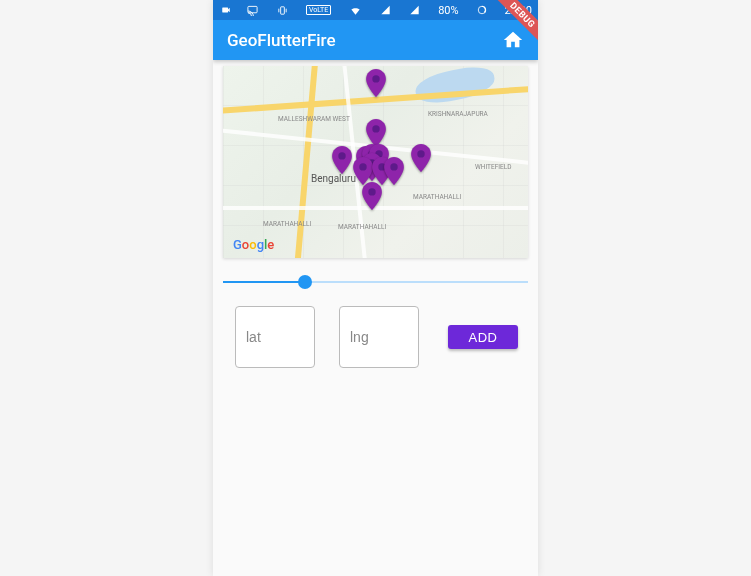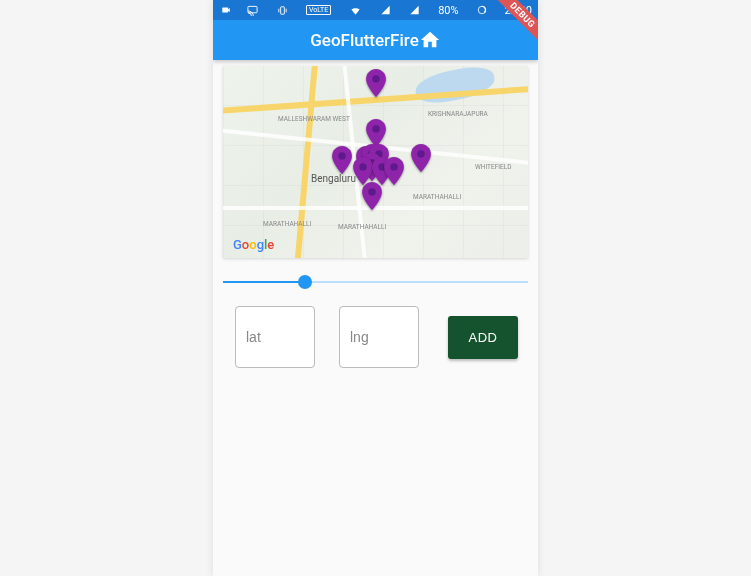--- a/index.html
+++ b/index.html
@@ -45,21 +45,21 @@
       padding: 2px 28px;
       transform: rotate(45deg);
       z-index: 20;
       letter-spacing: 0.5px;
     }
     .app-bar {
       height: 40px;
       background: #2196F3;
       display: flex;
       align-items: center;
-      justify-content: center;
+      justify-content: space-between;
       padding: 0 14px;
       color: #fff;
       box-shadow: 0 2px 4px rgba(0,0,0,0.2);
     }
     .app-title { font-size: 17px; font-weight: 500; }
     .home-icon { width: 22px; height: 22px; }
     .map-wrap {
       margin: 6px 10px 10px 10px;
       height: 192px;
       position: relative;
@@ -145,25 +145,25 @@
       font-size:14px;
       background:#fff;
     }
     .field input {
       border:none; outline:none; width:100%; background:transparent;
       font-size:14px; color:#333;
     }
     .field input::placeholder { color:#888; }
     .add-btn {
       margin-left:auto;
-      background:#14532d;
+      background:#6d28d9;
       color:#fff;
       border:none;
       border-radius:3px;
-      width:70px; height:43px;
+      width:70px; height:24px;
       font-size:13px;
       font-weight:500;
       letter-spacing:0.5px;
       box-shadow:0 2px 3px rgba(0,0,0,0.25);
       cursor:pointer;
     }
   </style>
 </head>
 <body>
 

